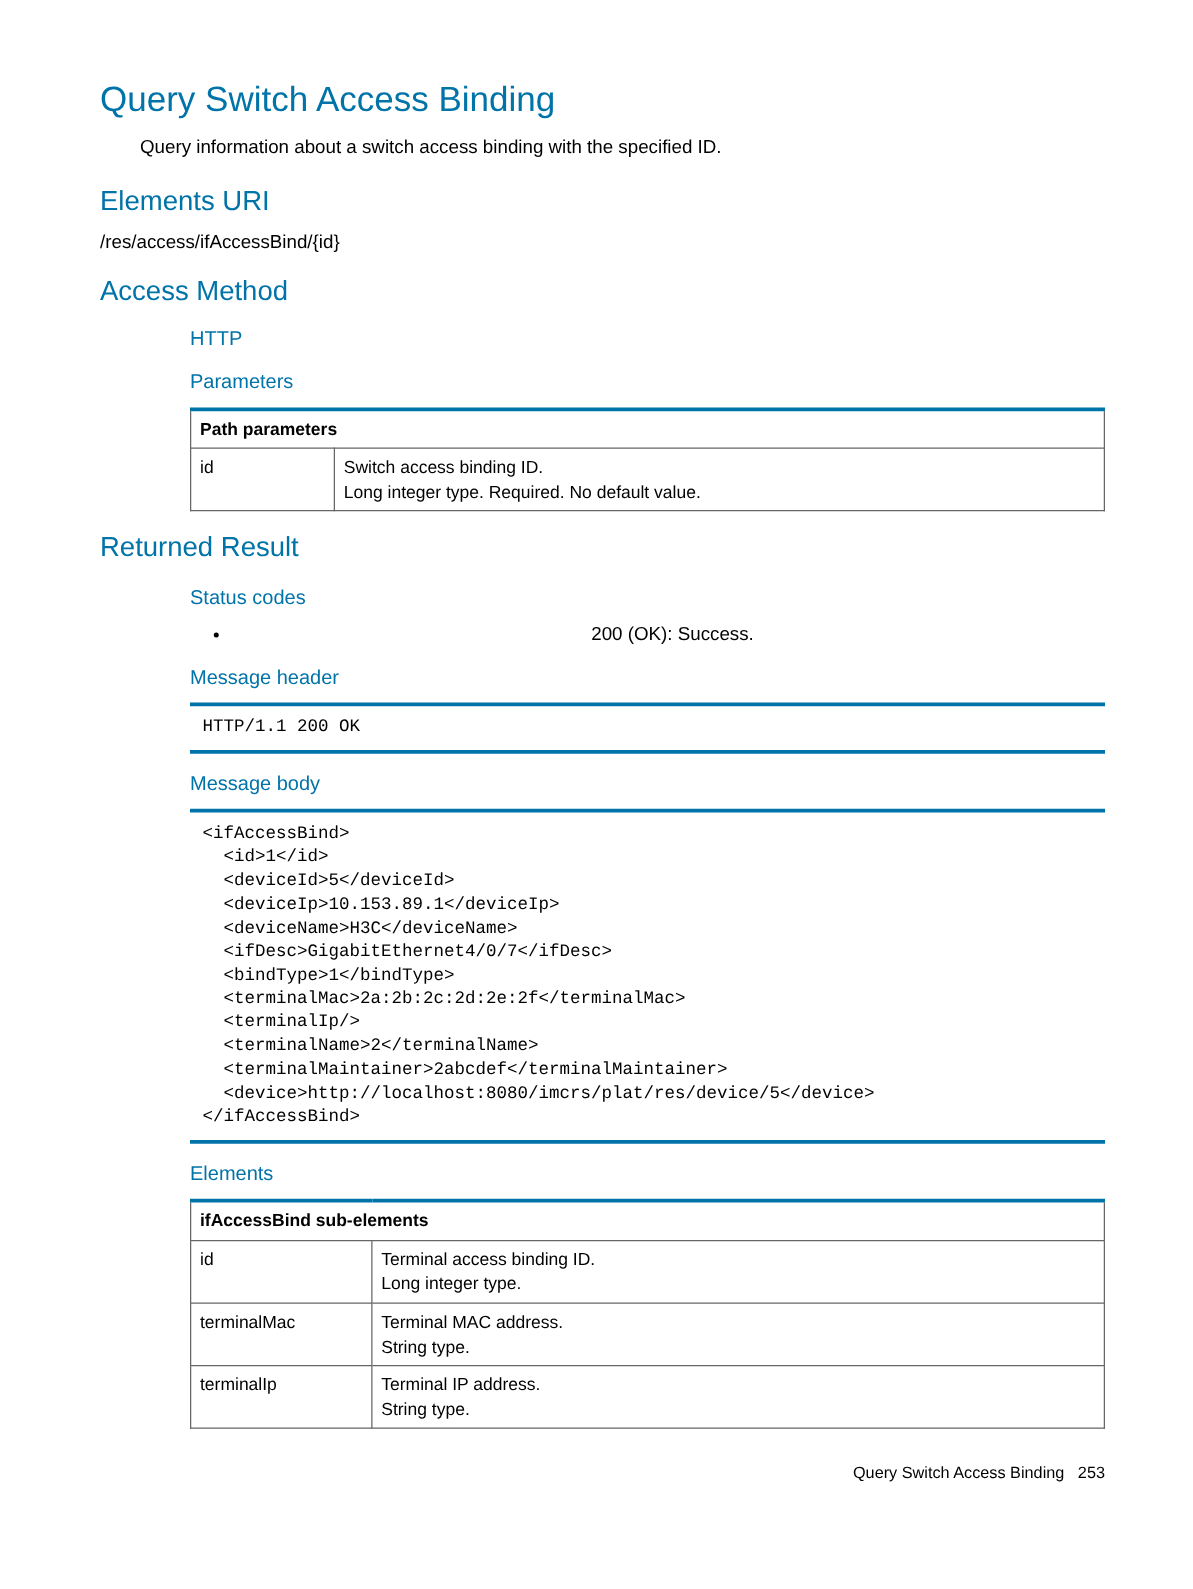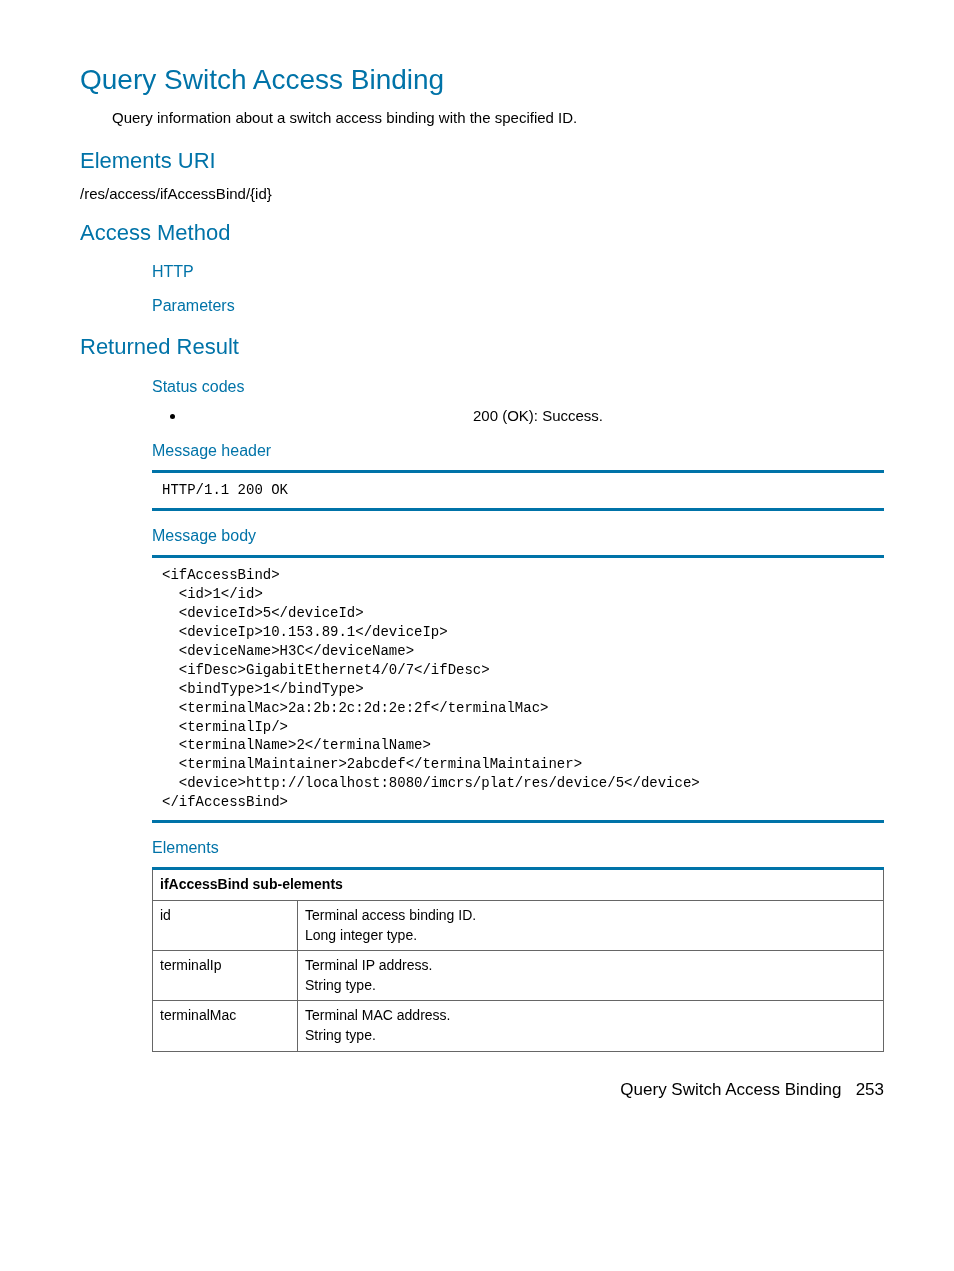--- a/index.html
+++ b/index.html
@@ -80,38 +80,54 @@
     border-bottom: 3px solid #0073a8;
     padding: 8px 10px;
     font-family: "Courier New", Courier, monospace;
     font-size: 14px;
     white-space: pre;
     margin: 8px 0 12px 0;
     line-height: 1.35;
   }
   .footer {
     text-align: right;
-    font-size: 17px;
+    font-size: 13px;
     margin-top: 26px;
   }
 </style>
 </head>
 <body>
 
 <div class="h1">Query Switch Access Binding</div>
 <div class="desc">Query information about a switch access binding with the specified ID.</div>
 
 <div class="h2">Elements URI</div>
 <div class="indent plain">/res/access/ifAccessBind/{id}</div>
 
 <div class="h2">Access Method</div>
 <div class="indent">
   <div class="h3">HTTP</div>
 
   <div class="h3">Parameters</div>
+  <table class="params">
+    <thead>
+      <tr>
+          <th colspan="2">Path parameters</th>
+        </tr>
+    </thead>
+    <tbody>
+      <tr>
+        <td class="col1">id</td>
+        <td>
+          <div>Switch access binding ID.</div>
+          <div>Long integer type. Required. No default value.</div>
+        </td>
+      </tr>
+    </tbody>
+  </table>
 </div>
 
 <div class="h2">Returned Result</div>
 <div class="indent">
   <div class="h4">Status codes</div>
   <ul class="bullets">
     <li>200 (OK): Success.</li>
   </ul>
 
   <div class="h4">Message header</div>
@@ -141,30 +157,30 @@
     </thead>
     <tbody>
       <tr>
         <td class="col1">id</td>
         <td>
           <div>Terminal access binding ID.</div>
           <div>Long integer type.</div>
         </td>
       </tr>
       <tr>
-        <td class="col1">terminalIp</td>
+        <td class="col1">terminalMac</td>
         <td>
-          <div>Terminal IP address.</div>
+          <div>Terminal MAC address.</div>
           <div>String type.</div>
         </td>
       </tr>
       <tr>
-        <td class="col1">terminalMac</td>
+        <td class="col1">terminalIp</td>
         <td>
-          <div>Terminal MAC address.</div>
+          <div>Terminal IP address.</div>
           <div>String type.</div>
         </td>
       </tr>
     </tbody>
   </table>
 </div>
 
 <div class="footer">
   <span>Query Switch Access Binding</span>&nbsp;&nbsp;&nbsp;<span>253</span>
 </div>

